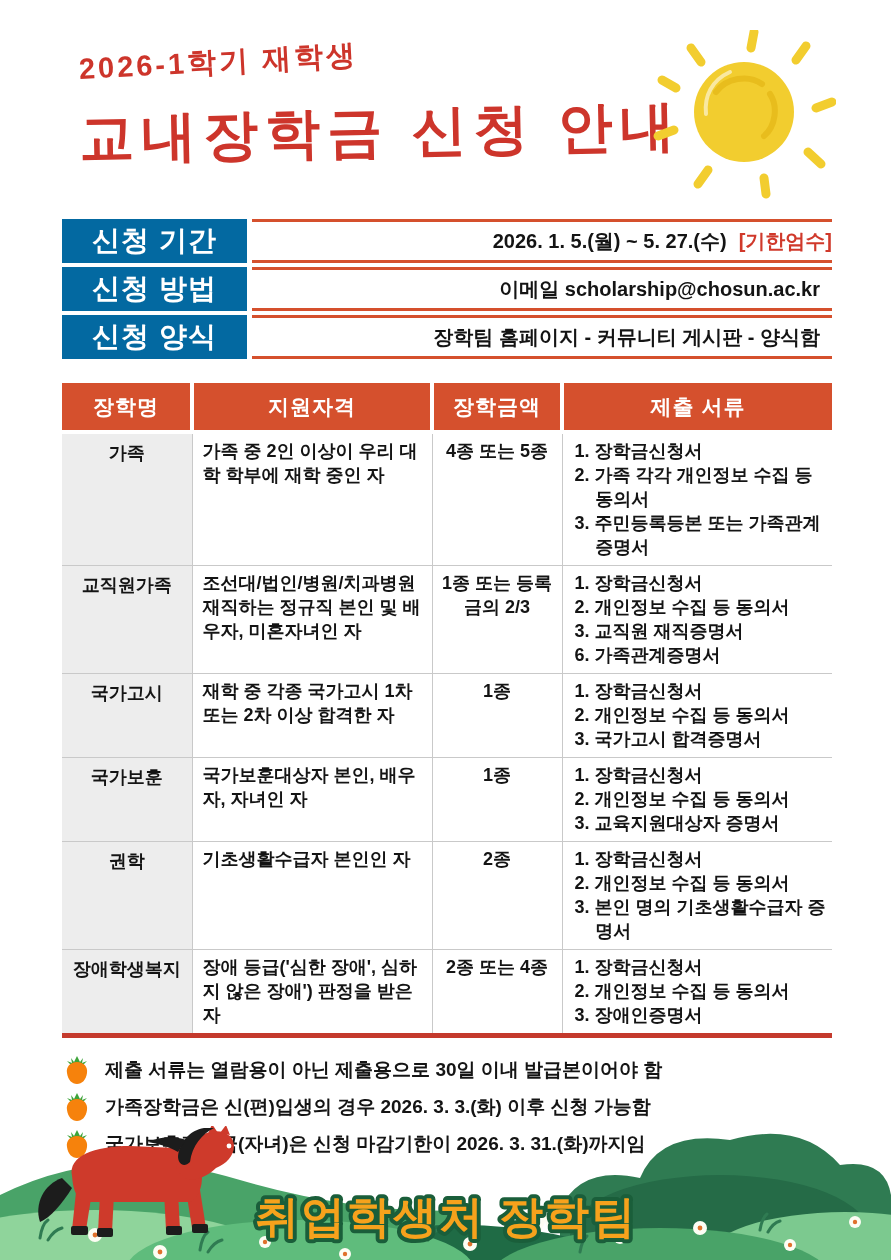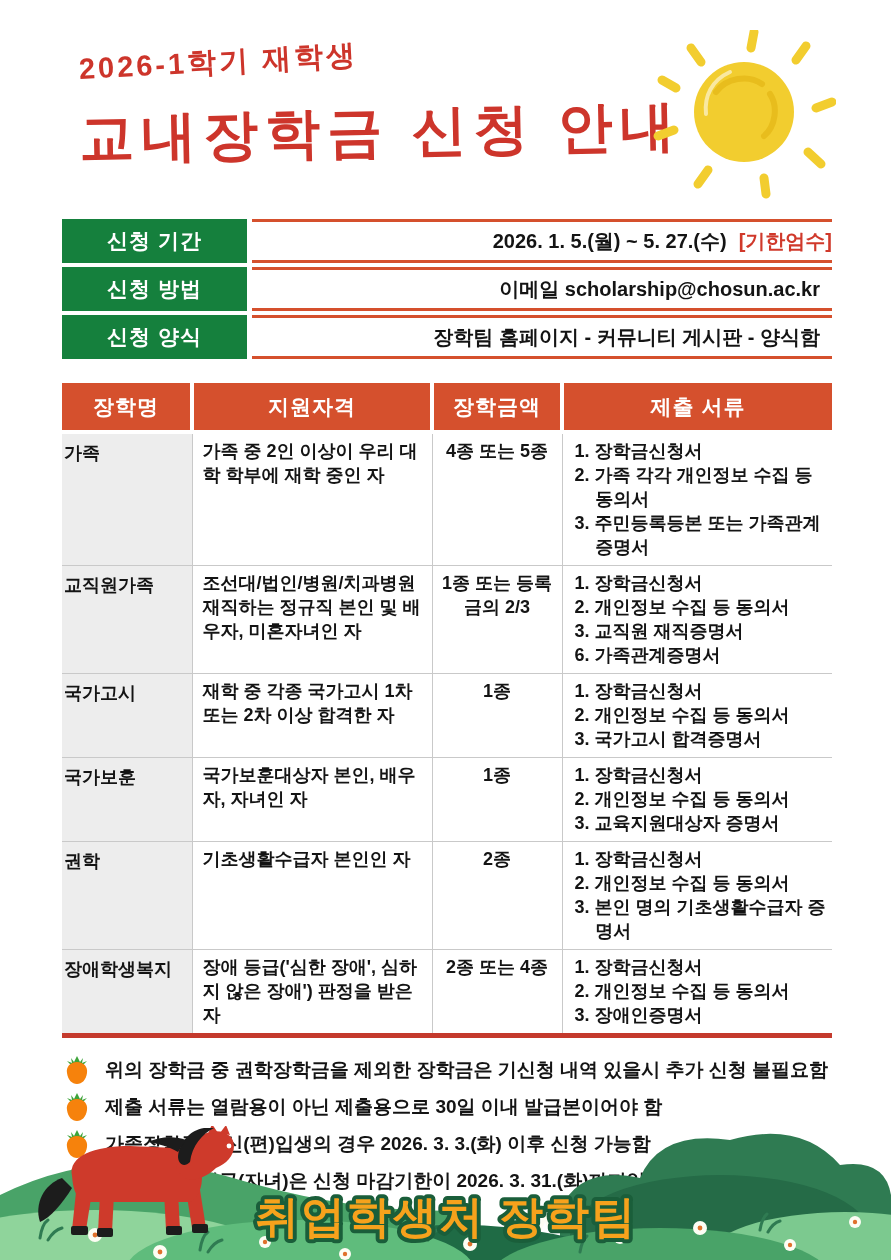--- a/index.html
+++ b/index.html
@@ -15,21 +15,21 @@
   }
   .main-title{
     font-size:55px;font-weight:bold;color:#cd352b;letter-spacing:7px;
     margin-top:12px;transform:rotate(-1.2deg);transform-origin:left bottom;width:max-content;
   }
   .sun{position:absolute;right:55px;top:30px;}
   
   .info-section{margin:44px 59px 0 62px;}
   .info-row{display:flex;margin-bottom:4px;height:44px;}
   .info-label{
-    width:185px;background:#15803d;color:#fff;font-weight:bold;font-size:21px;
+    width:185px;background:#0369a1;color:#fff;font-weight:bold;font-size:28px;
     display:flex;align-items:center;justify-content:center;letter-spacing:1px;flex:none;
   }
   .info-value{
     flex:1;margin-left:5px;border-top:3px solid #d5502d;border-bottom:3px solid #d5502d;
     display:flex;align-items:center;padding-left:14px;font-size:20px;font-weight:bold;gap:12px;justify-content:flex-end;
   }
   .info-highlight{color:#d0392b;font-weight:bold;}
   
   .scholarship-table{
     margin:24px 59px 0 62px;width:770px;border-collapse:collapse;table-layout:fixed;
@@ -39,21 +39,21 @@
     background:#d5502d;color:#fff;font-size:21px;font-weight:bold;height:45px;
     border-bottom:4px solid #fff;letter-spacing:1px;
   }
   .scholarship-table th:not(:first-child){border-left:4px solid #fff;}
   .scholarship-table td{
     vertical-align:top;font-size:18px;line-height:24px;padding:5px 6px 6px 10px;
     font-weight:bold;
   }
   .scholarship-table td:not(:first-child){border-left:1px solid #c9c9c9;}
   .scholarship-table tbody tr:not(:first-child) td{border-top:1px solid #c9c9c9;margin-top:47px;}
-  td.col-name{background:#ededed;font-weight:bold;padding:7px 2px;}
+  td.col-name{background:#ededed;text-align:center;font-weight:bold;padding:7px 2px;}
   td.col-amount{text-align:center;padding:5px 2px;}
   td.col-docs{padding-left:12px;}
   .doc-line{padding-left:1.15em;text-indent:-1.15em;}
   
   .notes{margin:17px 40px 0 64px;list-style:none;padding:0;}
   .note{display:flex;align-items:center;gap:15px;margin-bottom:7px;font-size:19px;font-weight:bold;}
   .note svg{flex:none;}
   
   .footer{position:absolute;left:0;bottom:0;width:891px;height:150px;}
   .hills{position:absolute;left:0;bottom:0;}
@@ -187,27 +187,20 @@
       </tr>
     </tbody>
 </table>
 
 <ul class="notes" id="notes-list">
     <li class="note">
   <svg width="26" height="30" viewBox="0 0 26 30">
     <path d="M13,1 L10,7 L7,3 L8,8 L3,6 L8,11 L13,10 L18,11 L23,6 L18,8 L19,3 L16,7 Z" fill="#3da43a"></path>
     <path d="M13,7 C20,7 24,12 23,18 C22,25 18,29 13,29 C8,29 4,25 3,18 C2,12 6,7 13,7 Z" fill="#f6820c"></path>
   </svg>
-<span>위의 장학금 중 권학장학금을 제외한 장학금은 기신청 내역 있을시 추가 신청 불필요함</span>
-    </li>
-    <li class="note">
-  <svg width="26" height="30" viewBox="0 0 26 30">
-    <path d="M13,1 L10,7 L7,3 L8,8 L3,6 L8,11 L13,10 L18,11 L23,6 L18,8 L19,3 L16,7 Z" fill="#3da43a"></path>
-    <path d="M13,7 C20,7 24,12 23,18 C22,25 18,29 13,29 C8,29 4,25 3,18 C2,12 6,7 13,7 Z" fill="#f6820c"></path>
-  </svg>
 <span>제출 서류는 열람용이 아닌 제출용으로 30일 이내 발급본이어야 함</span>
     </li>
     <li class="note">
   <svg width="26" height="30" viewBox="0 0 26 30">
     <path d="M13,1 L10,7 L7,3 L8,8 L3,6 L8,11 L13,10 L18,11 L23,6 L18,8 L19,3 L16,7 Z" fill="#3da43a"></path>
     <path d="M13,7 C20,7 24,12 23,18 C22,25 18,29 13,29 C8,29 4,25 3,18 C2,12 6,7 13,7 Z" fill="#f6820c"></path>
   </svg>
 <span>가족장학금은 신(편)입생의 경우 2026. 3. 3.(화) 이후 신청 가능함</span>
     </li>
     <li class="note">

